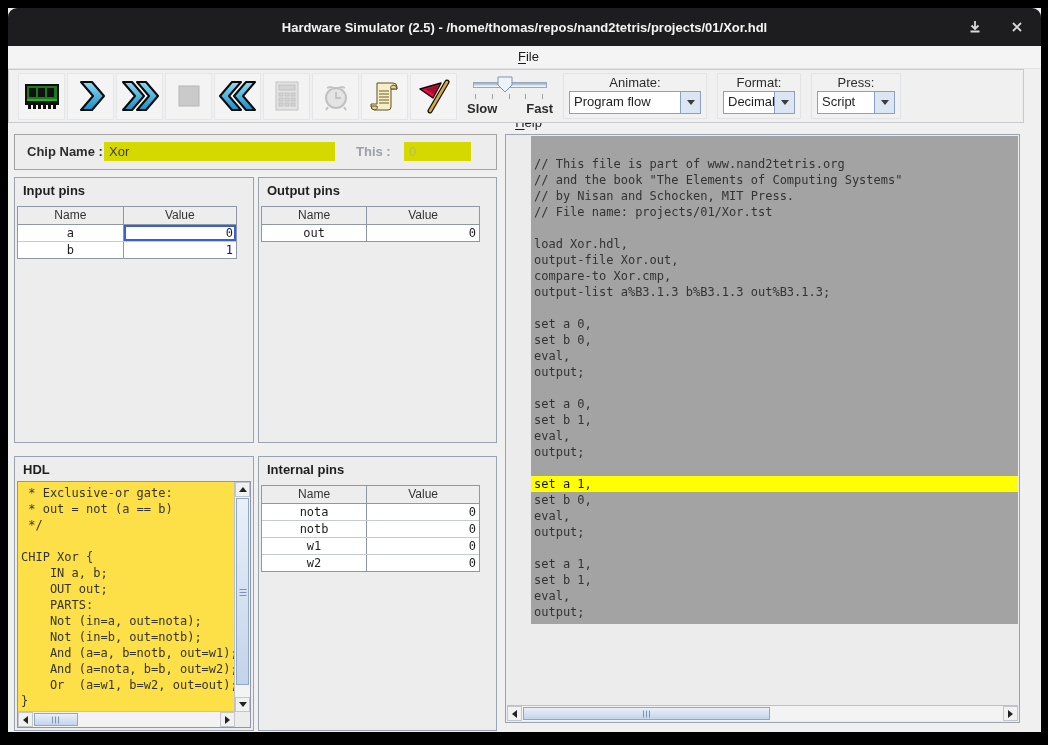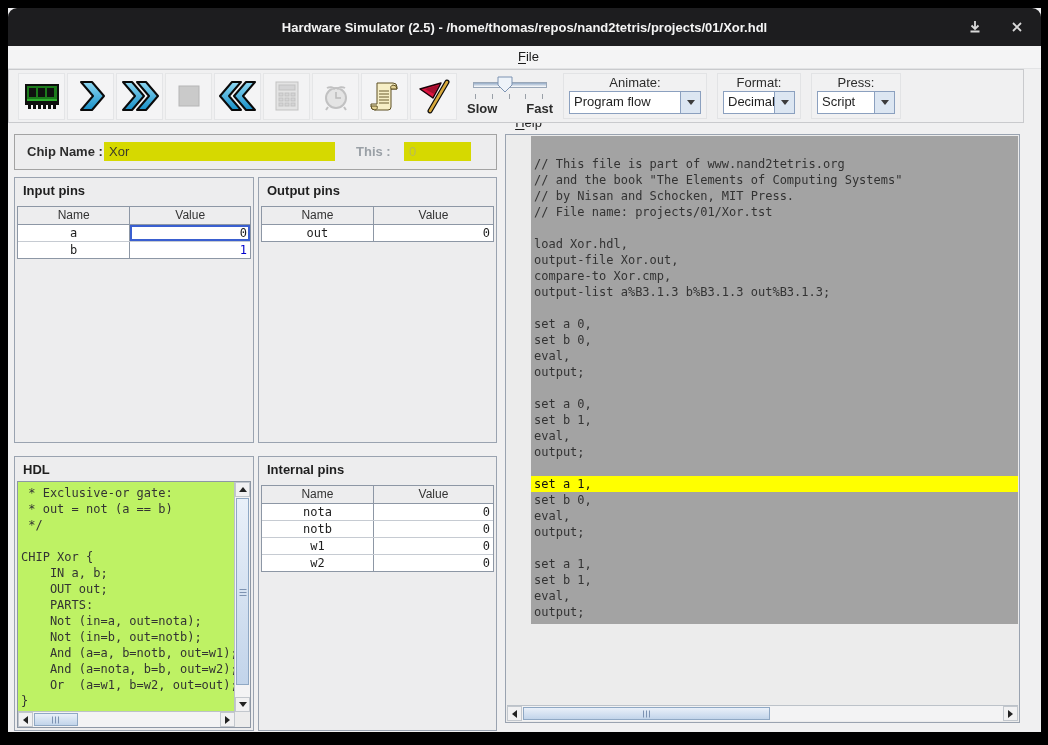--- a/index.html
+++ b/index.html
@@ -50,34 +50,34 @@
   .cb-time-field{left:389px;width:67px;color:#b9bc55;}
   
   .panel{position:absolute;background:#ededee;border:1px solid #9aa3b0;box-sizing:border-box;}
   .ptitle{font-size:13px;font-weight:bold;color:#1f1f1f;padding:5px 0 0 8px;height:22px;box-sizing:border-box;}
   #panel-input{left:6px;top:169px;width:240px;height:266px;}
   #panel-output{left:250px;top:169px;width:239px;height:266px;}
   #panel-hdl{left:6px;top:448px;width:240px;height:275px;}
   #panel-internal{left:250px;top:448px;width:239px;height:275px;}
   #panel-script{left:497px;top:126px;width:515px;height:589px;background:#ececec;}
   
-  .ptable{position:absolute;left:2px;right:2px;top:28px;background:#fff;border:1px solid #8d97a5;
+  .ptable{position:absolute;left:2px;right:16px;top:28px;background:#fff;border:1px solid #8d97a5;
           font-family:"DejaVu Sans Mono",monospace;font-size:12px;color:#1d1d1d;}
   .thead{display:flex;height:17px;background:#ededee;border-bottom:1px solid #8d97a5;
          font-family:"Liberation Sans",sans-serif;color:#333;}
   .thead div{line-height:17px;text-align:center;}
   .hname{width:48%;border-right:1px solid #8d97a5;}
   .hvalue{flex:1;}
   .trow{display:flex;height:16px;border-bottom:1px solid #c6cbd2;}
   .trow:last-child{border-bottom:none;}
   .tname{width:48%;text-align:center;line-height:16px;border-right:1px solid #8d97a5;}
   .tvalue{flex:1;text-align:right;line-height:16px;padding-right:3px;box-sizing:border-box;}
   .tvalue.focused{box-shadow:inset 0 0 0 2px #3a5fd0;}
   
-  .code-box{position:absolute;left:2px;right:2px;top:24px;bottom:2px;background:#bef264;
+  .code-box{position:absolute;left:2px;right:2px;top:24px;bottom:2px;background:#fde047;
             border:1px solid #8d97a5;overflow:hidden;}
   .cline{height:16px;line-height:16px;padding-left:3px;white-space:pre;
          font-family:"DejaVu Sans Mono",monospace;font-size:12px;color:#333;}
   .cline.hl{background:#ffff00;color:#111;}
   #hdl-code{position:absolute;left:0;top:3px;right:15px;}
   
   .script-text{position:absolute;left:1px;top:1px;right:1px;height:468px;background:#a3a3a3;padding-top:20px;margin-left:24px;}
   
   .sb{position:absolute;background:#f3f3f4;}
   .sb-v{top:0;right:0;bottom:15px;width:15px;border-left:1px solid #bcc2c9;}

